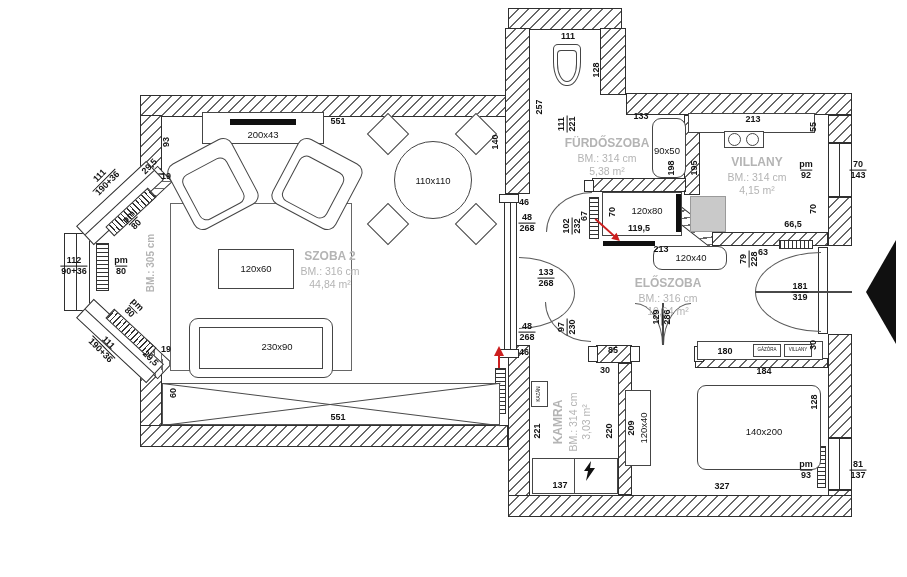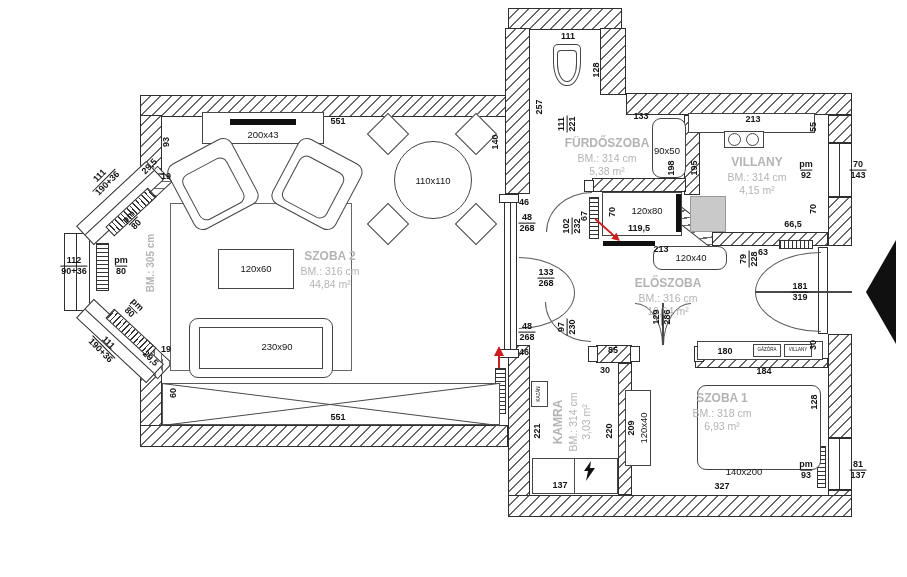--- a/index.html
+++ b/index.html
@@ -182,25 +182,20 @@
   <div class="room" style="left:668px;top:297px">
     <div class="rn">ELŐSZOBA</div>
     <div class="rb">BM.: 316 cm</div>
     <div class="rb">10,64 m²</div>
   </div>
   <div class="room rot" style="left:572px;top:422px">
     <div class="rn">KAMRA</div>
     <div class="rb">BM.: 314 cm</div>
     <div class="rb">3,03 m²</div>
   </div>
-  <div class="room" style="left:722px;top:412px">
-    <div class="rn">SZOBA 1</div>
-    <div class="rb">BM.: 318 cm</div>
-    <div class="rb">6,93 m²</div>
-  </div>
 
 <div class="dim" style="left: 338px; top: 122px; transform: translate(-50%, -50%);">
       <span>551</span>
     </div>
     <div class="dim" style="left: 167px; top: 142px; transform: translate(-50%, -50%) rotate(-90deg);">
       <span>93</span>
     </div>
     <div class="dim" style="left: 150px; top: 167px; transform: translate(-50%, -50%) rotate(-45deg);">
       <span>29,5</span>
     </div>
@@ -397,21 +392,21 @@
     </div>
     <div class="dim" style="left: 560px; top: 486px; transform: translate(-50%, -50%);">
       <span>137</span>
     </div>
     <div class="dim" style="left: 632px; top: 428px; transform: translate(-50%, -50%) rotate(-90deg);">
       <span>209</span>
     </div>
     <div class="dim f" style="left: 644px; top: 428px; transform: translate(-50%, -50%) rotate(-90deg);">
       <span>120x40</span>
     </div>
-    <div class="dim f" style="left: 744px; top: 432px; transform: translate(-50%, -50%); margin-top: 40px;">
+    <div class="dim f" style="left: 764px; top: 432px; transform: translate(-50%, -50%);">
       <span>140x200</span>
     </div>
     <div class="dim" style="left: 815px; top: 402px; transform: translate(-50%, -50%) rotate(-90deg);">
       <span>128</span>
     </div>
     <div class="dim" style="left: 806px; top: 470px; transform: translate(-50%, -50%);">
       <span>pm</span>
       <span class="t2">93</span>
     </div>
     <div class="dim" style="left: 858px; top: 470px; transform: translate(-50%, -50%);">

